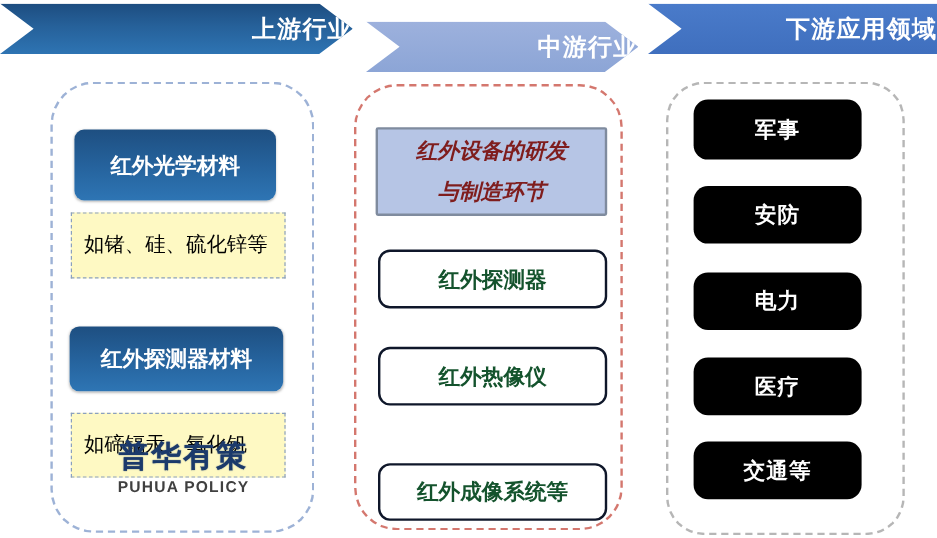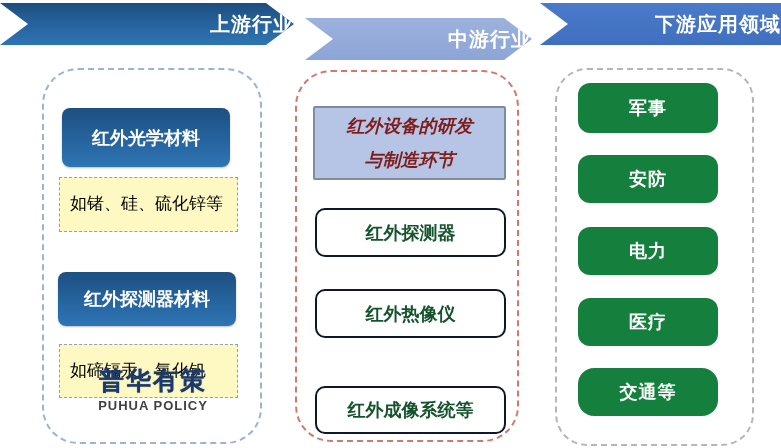--- a/index.html
+++ b/index.html
@@ -61,39 +61,39 @@
     color:#7f1d1d;font-weight:bold;font-size:18px;line-height:1.9;font-style:italic;
   }
   .mid-outline{
     position:absolute;display:flex;align-items:center;justify-content:center;
     background:#ffffff;border:2px solid #0f172a;border-radius:10px;
     color:#14532d;font-weight:bold;font-size:18px;
   }
   .right-box{
     position:absolute;left:578px;width:140px;height:48px;
     display:flex;align-items:center;justify-content:center;
-    background:#15803d;border-radius:12px;
+    background:#000000;border-radius:12px;
     color:#ffffff;font-weight:bold;font-size:18px;letter-spacing:1px;
   }
   
   .up-solid-1{left:62px;top:108px;width:168px;height:59px;}
   .up-dash-1{left:59px;top:177px;width:179px;height:55px;}
   .up-solid-2{left:58px;top:272px;width:178px;height:54px;}
   .up-dash-2{left:59px;top:344px;width:179px;height:54px;}
   
   .mid-box-1{left:313px;top:106px;width:189px;height:70px;}
   .mid-box-2{left:315px;top:208px;width:187px;height:45px;}
   .mid-box-3{left:315px;top:289px;width:187px;height:45px;}
   .mid-box-4{left:315px;top:370px;width:187px;height:44px;margin-top:16px;}
   
   .rb-1{top:83px;height:50px;}
   .rb-2{top:155px;}
   .rb-3{top:227px;}
   .rb-4{top:298px;}
-  .rb-5{top:368px;border-radius:16px;}
+  .rb-5{top:368px;}
   
   .watermark{position:absolute;left:88px;top:365px;width:130px;text-align:center;pointer-events:none;}
   .wm-cn{
     color:#1b3a6b;font-weight:bold;font-size:25px;letter-spacing:2px;line-height:1.2;
     text-shadow:0 0 1px #1b3a6b;
   }
   .wm-en{
     color:#404040;font-weight:bold;font-size:13px;letter-spacing:1px;margin-top:3px;
   }
 </style>

